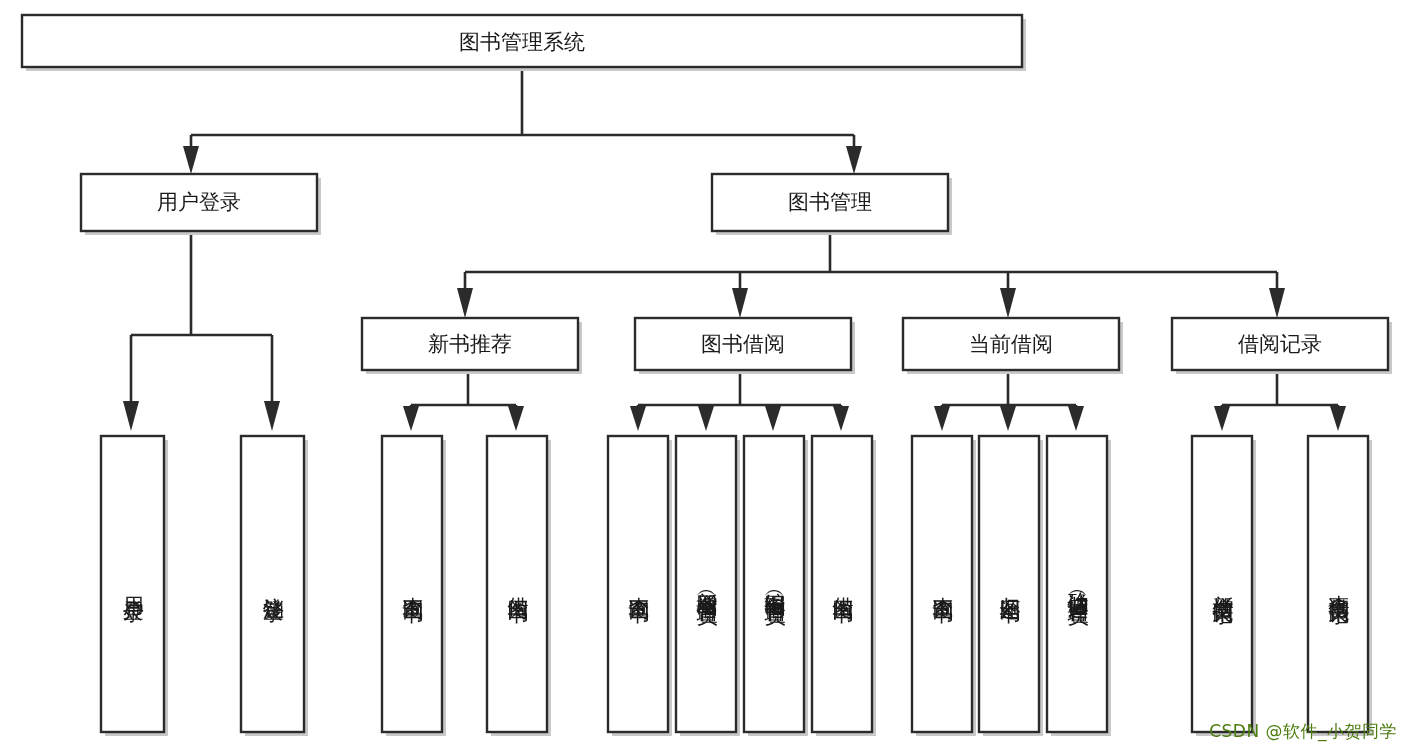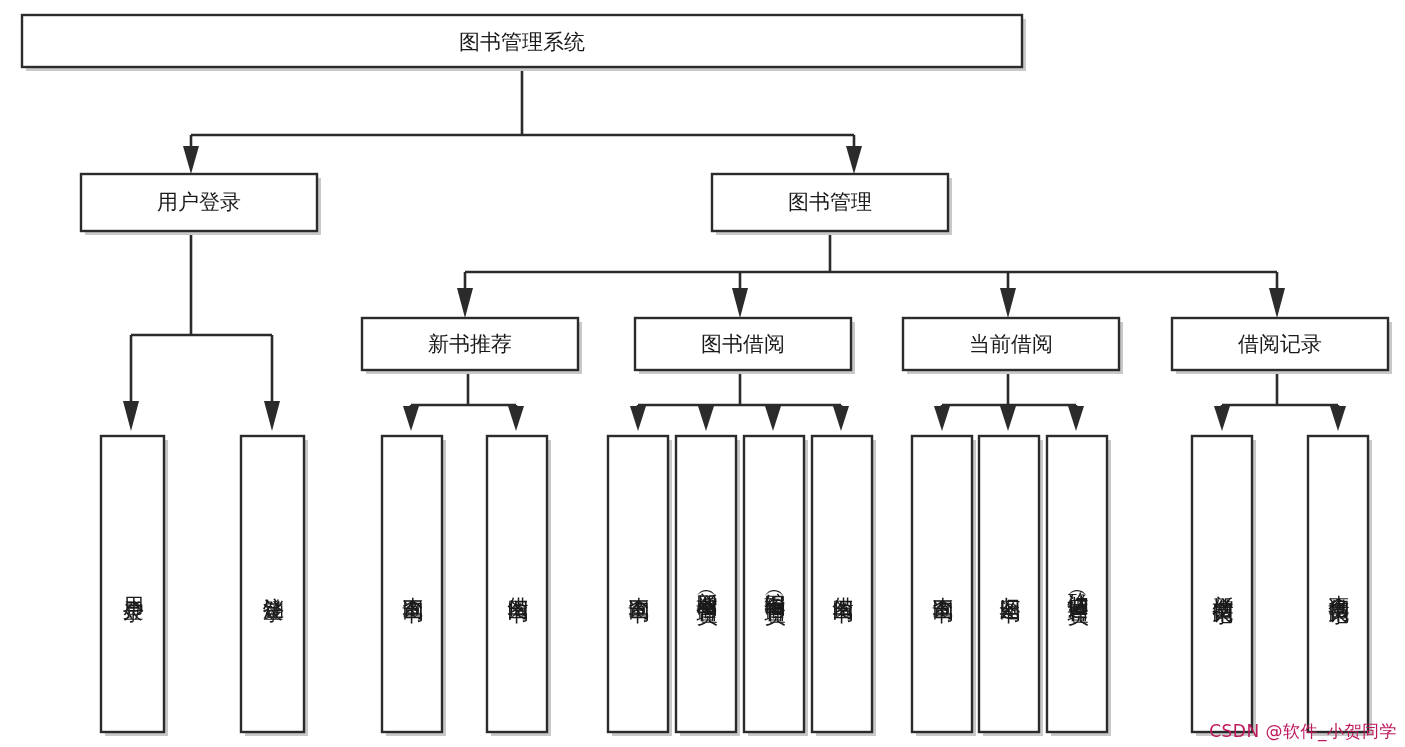--- a/index.html
+++ b/index.html
@@ -67,21 +67,21 @@
     letter-spacing: 2px;
     color: #1a1a1a;
     white-space: nowrap;
   }
   #watermark {
     position: absolute;
     right: 8px;
     bottom: 4px;
     font-family: "DejaVu Sans", "Liberation Sans", sans-serif;
     font-size: 17px;
-    color: #be185d;
+    color: #4d7c0f;
     letter-spacing: 0.5px;
     user-select: none;
     pointer-events: none;
   }
 </style>
 </head>
 <body>
 
 <div id="diagram-root">
 <svg class="diagram" viewBox="0 0 1405 747" xmlns="http://www.w3.org/2000/svg">

